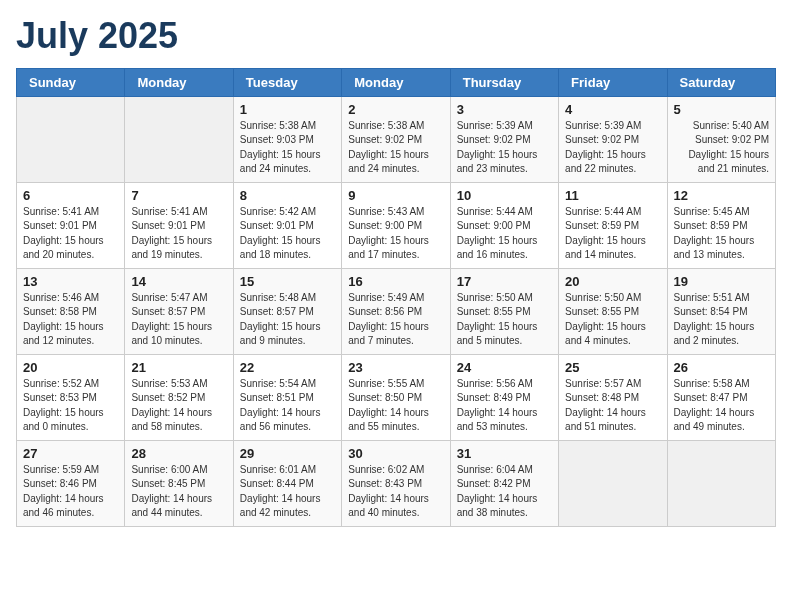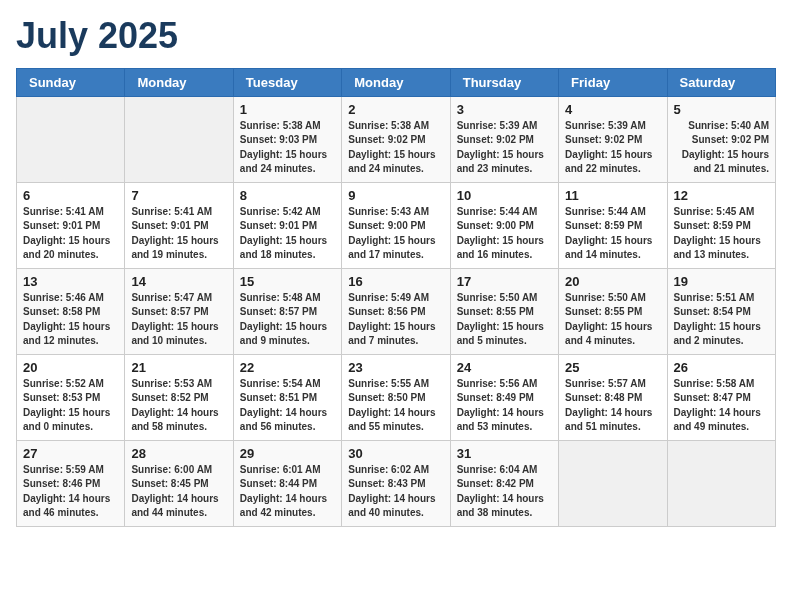--- a/index.html
+++ b/index.html
@@ -72,21 +72,20 @@
     .day-num {
       font-size: 13px;
       font-weight: bold;
       display: block;
       margin-bottom: 2px;
     }
     .day-info {
       font-size: 10px;
       color: #333;
       line-height: 1.45;
-      font-weight: bold;
     }
     .empty-cell {
       background: #f0f0f0 !important;
     }
   </style>
 </head>
 <body>
 
 <div class="header">
   <div class="title-block">

